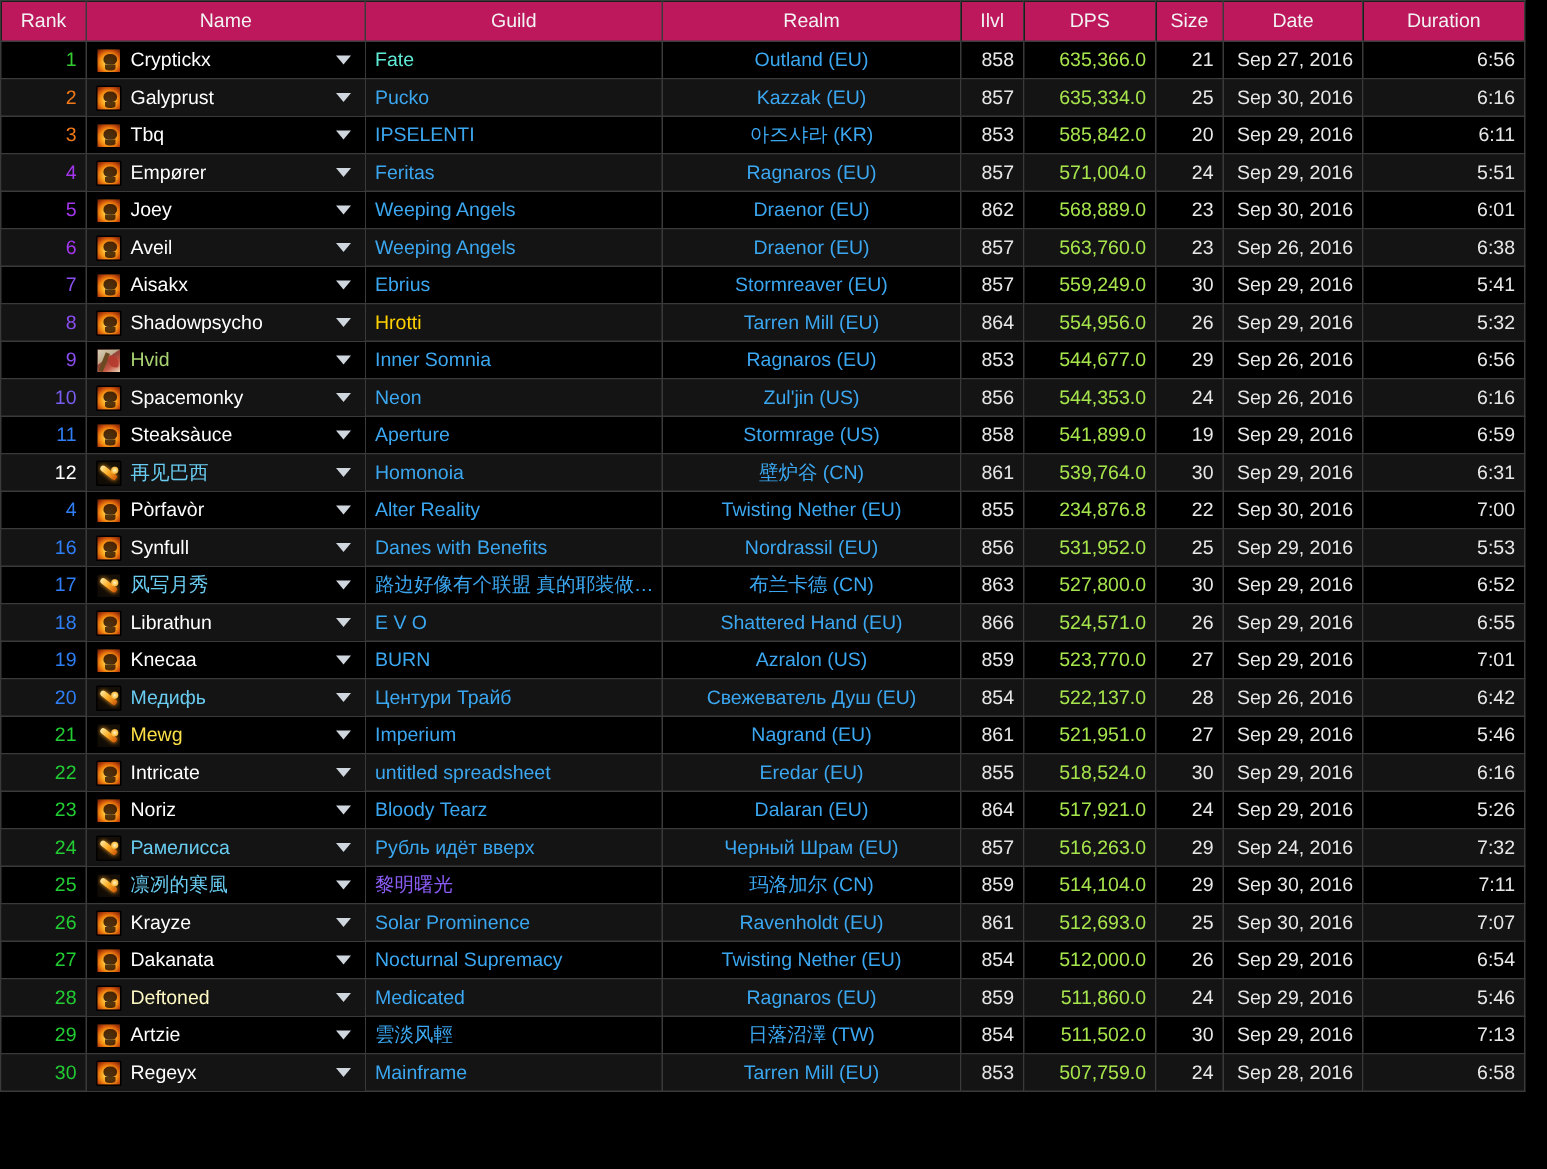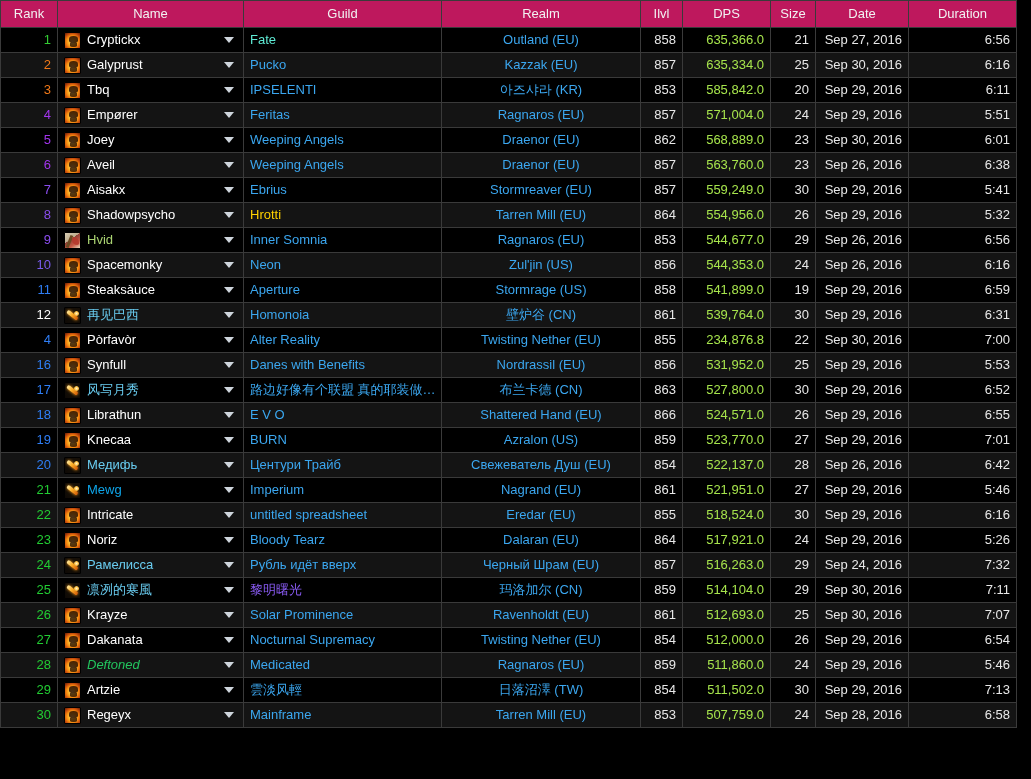--- a/index.html
+++ b/index.html
@@ -431,21 +431,21 @@
         <td class="dps">522,137.0</td>
         <td class="size">28</td>
         <td class="date">Sep 26, 2016</td>
         <td class="duration">6:42</td>
       </tr>
       <tr>
         <td class="rank" style="color: rgb(34, 204, 51);">21</td>
         <td class="name">
           <div class="namewrap">
             <span class="classicon ic-bolt"></span>
-            <span class="nametext" style="color: #0ea5e9;">Mewg</span>
+            <span class="nametext" style="color: #fde047;">Mewg</span>
             <span class="caret"></span>
           </div>
         </td>
         <td class="guild" style="color: rgb(59, 167, 240);">Imperium</td>
         <td class="realm">Nagrand (EU)</td>
         <td class="ilvl">861</td>
         <td class="dps">521,951.0</td>
         <td class="size">27</td>
         <td class="date">Sep 29, 2016</td>
         <td class="duration">5:46</td>
@@ -550,21 +550,21 @@
         <td class="dps">512,000.0</td>
         <td class="size">26</td>
         <td class="date">Sep 29, 2016</td>
         <td class="duration">6:54</td>
       </tr>
       <tr>
         <td class="rank" style="color: rgb(34, 204, 51);">28</td>
         <td class="name">
           <div class="namewrap">
             <span class="classicon ic-skull"></span>
-            <span class="nametext" style="color: #22c55e; font-style: italic;">Deftoned</span>
+            <span class="nametext" style="color: #fef9c3;">Deftoned</span>
             <span class="caret"></span>
           </div>
         </td>
         <td class="guild" style="color: rgb(59, 167, 240);">Medicated</td>
         <td class="realm">Ragnaros (EU)</td>
         <td class="ilvl">859</td>
         <td class="dps">511,860.0</td>
         <td class="size">24</td>
         <td class="date">Sep 29, 2016</td>
         <td class="duration">5:46</td>

